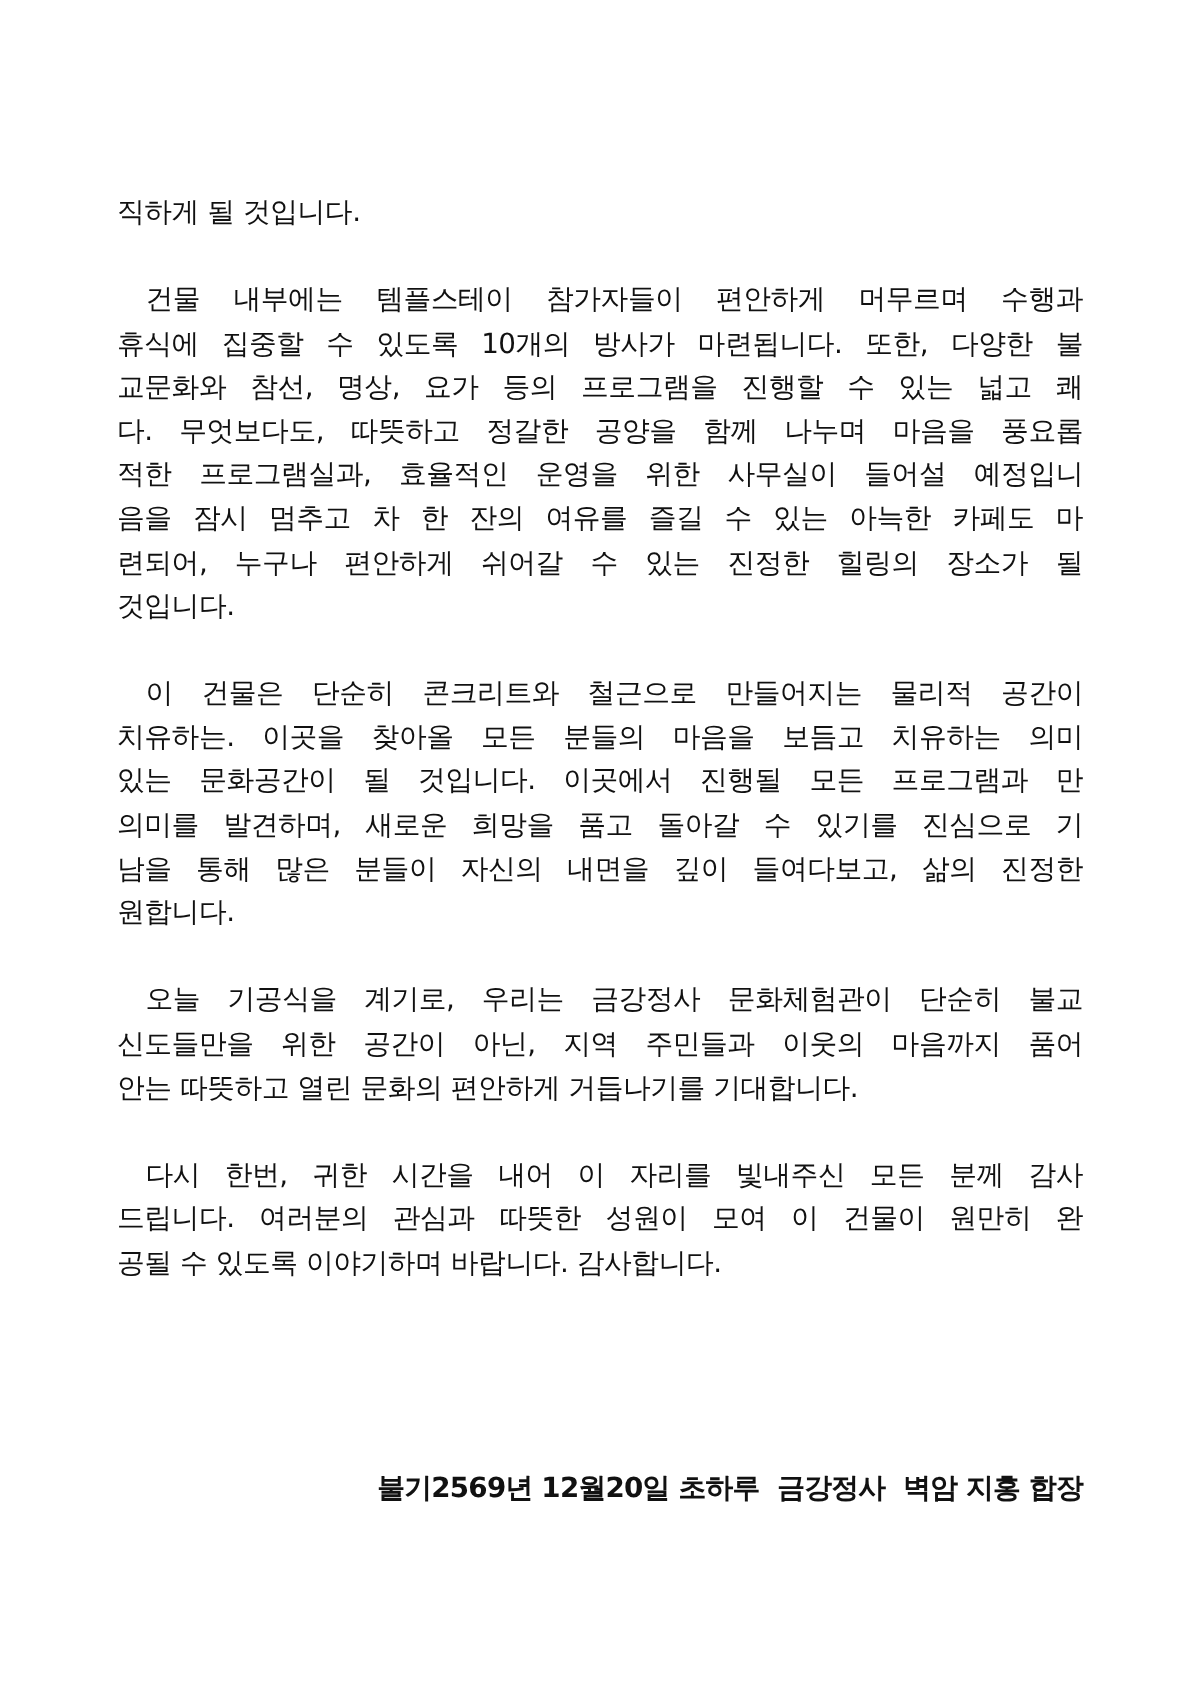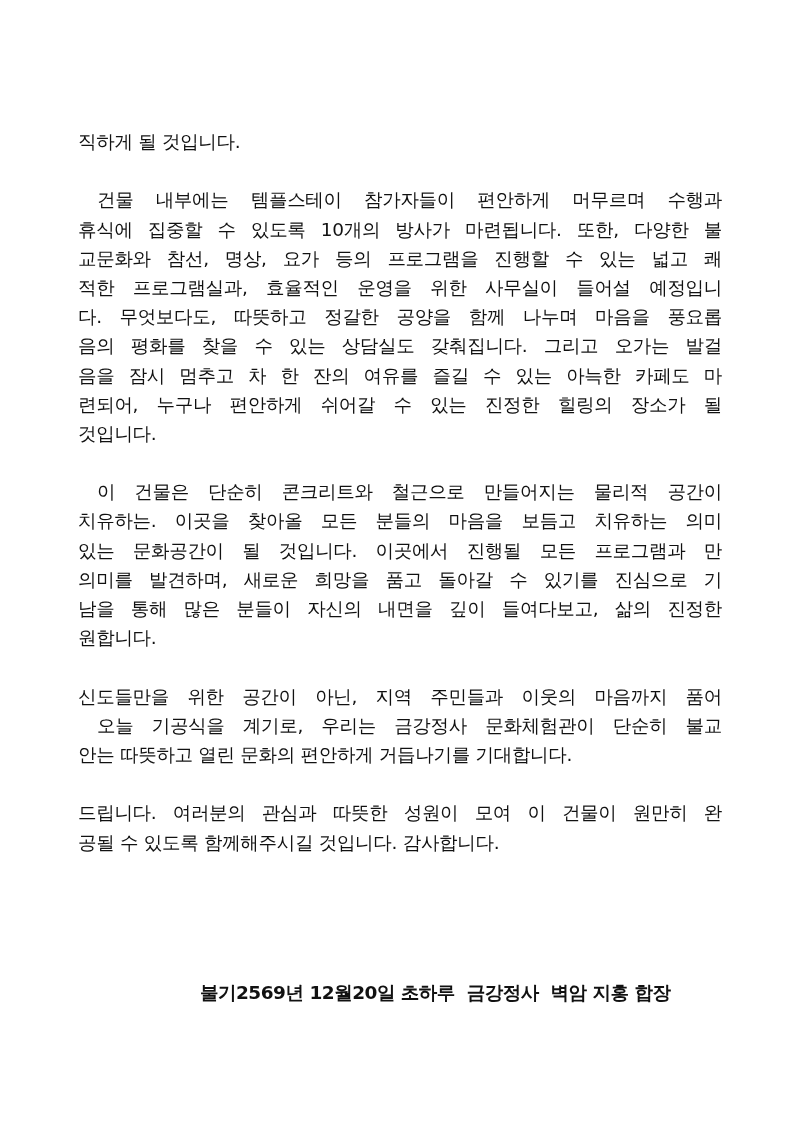--- a/index.html
+++ b/index.html
@@ -43,63 +43,63 @@
     }
     .signature {
       position: absolute;
       left: 200px;
       top: 978px;
       width: 522px;
       font-size: 18.5px;
       font-weight: bold;
       line-height: 29px;
       white-space: pre;
-      text-align: left;
+      text-align: right;
       letter-spacing: -0.5px;
     }
   </style>
 </head>
 <body>
 
 <div class="page">
 
   <div>
     <span class="line last">직하게 될 것입니다.</span>
   </div>
   <div class="gap"></div>
 
   <div>
     <span class="line indent">건물 내부에는 템플스테이 참가자들이 편안하게 머무르며 수행과</span>
     <span class="line">휴식에 집중할 수 있도록 10개의 방사가 마련됩니다. 또한, 다양한 불</span>
     <span class="line">교문화와 참선, 명상, 요가 등의 프로그램을 진행할 수 있는 넓고 쾌</span>
+    <span class="line">다. 무엇보다도, 따뜻하고 정갈한 공양을 함께 나누며 마음을 풍요롭</span>
     <span class="line">적한 프로그램실과, 효율적인 운영을 위한 사무실이 들어설 예정입니</span>
-    <span class="line">다. 무엇보다도, 따뜻하고 정갈한 공양을 함께 나누며 마음을 풍요롭</span>
-    <span class="line">음의 평화를 찾을 수 있는 상담실도 갖춰집니다. 그리고 오가는 발걸</span>
     <span class="line">음을 잠시 멈추고 차 한 잔의 여유를 즐길 수 있는 아늑한 카페도 마</span>
     <span class="line">련되어, 누구나 편안하게 쉬어갈 수 있는 진정한 힐링의 장소가 될</span>
     <span class="line last">것입니다.</span>
   </div>
   <div class="gap"></div>
 
   <div>
     <span class="line indent">이 건물은 단순히 콘크리트와 철근으로 만들어지는 물리적 공간이</span>
     <span class="line">치유하는. 이곳을 찾아올 모든 분들의 마음을 보듬고 치유하는 의미</span>
     <span class="line">있는 문화공간이 될 것입니다. 이곳에서 진행될 모든 프로그램과 만</span>
     <span class="line">의미를 발견하며, 새로운 희망을 품고 돌아갈 수 있기를 진심으로 기</span>
     <span class="line">남을 통해 많은 분들이 자신의 내면을 깊이 들여다보고, 삶의 진정한</span>
     <span class="line last">원합니다.</span>
   </div>
   <div class="gap"></div>
 
   <div>
+    <span class="line indent">오늘 기공식을 계기로, 우리는 금강정사 문화체험관이 단순히 불교</span>
     <span class="line">신도들만을 위한 공간이 아닌, 지역 주민들과 이웃의 마음까지 품어</span>
-    <span class="line indent">오늘 기공식을 계기로, 우리는 금강정사 문화체험관이 단순히 불교</span>
     <span class="line last">안는 따뜻하고 열린 문화의 편안하게 거듭나기를 기대합니다.</span>
   </div>
   <div class="gap"></div>
 
   <div>
+    <span class="line indent">다시 한번, 귀한 시간을 내어 이 자리를 빛내주신 모든 분께 감사</span>
     <span class="line">드립니다. 여러분의 관심과 따뜻한 성원이 모여 이 건물이 원만히 완</span>
-    <span class="line last">공될 수 있도록 함께해주시길 것입니다.  감사합니다.</span>
+    <span class="line last">공될 수 있도록 이야기하며 바랍니다.  감사합니다.</span>
   </div>
 </div>
 
 <div class="signature">불기2569년 12월20일 초하루  금강정사  벽암 지홍 합장</div>
 
 </body></html>

